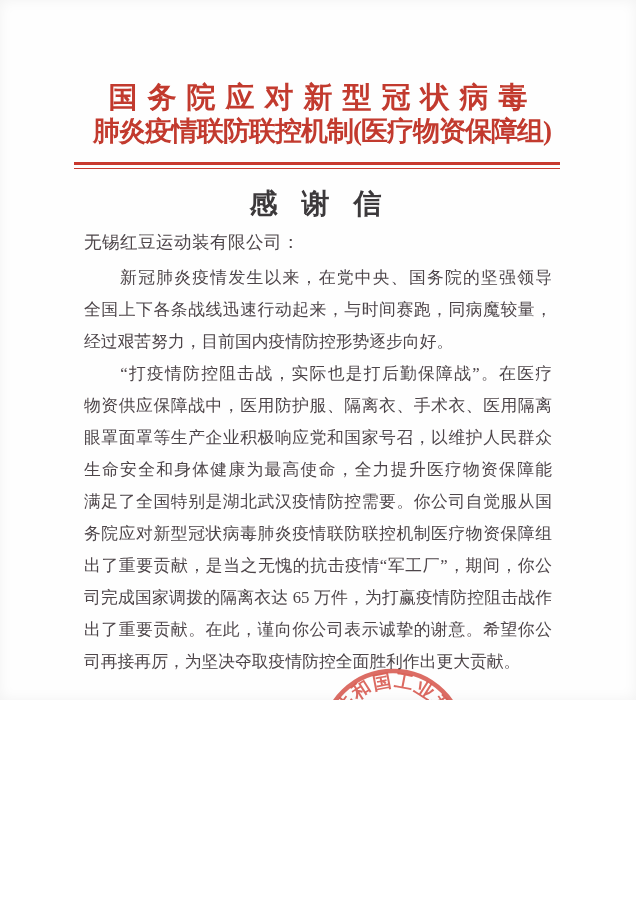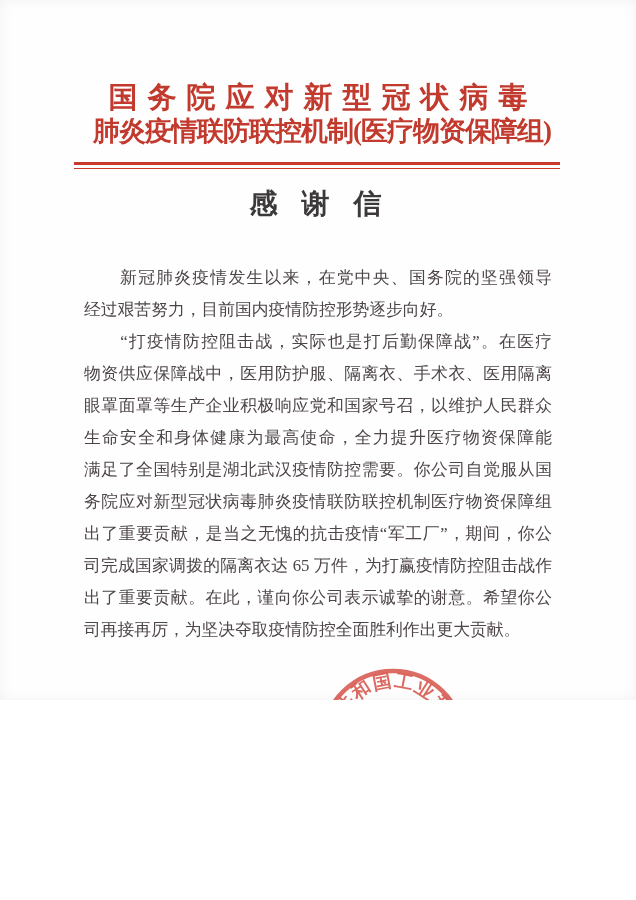--- a/index.html
+++ b/index.html
@@ -100,23 +100,25 @@
 
 <div class="page">
 
   <div class="lh1">国务院应对新型冠状病毒</div>
   <div class="lh2">肺炎疫情联防联控机制(医疗物资保障组)</div>
   <div class="rule-head-thick"></div>
   <div class="rule-head-thin"></div>
 
   <div class="title">感 谢 信</div>
 
+  <div class="salutation">无锡红豆运动装有限公司：</div>
 
   <div class="body-text">
       <div class="line fill">　　新冠肺炎疫情发生以来，在党中央、国务院的坚强领导下，</div>
+      <div class="line fill">全国上下各条战线迅速行动起来，与时间赛跑，同病魔较量，</div>
       <div class="line">经过艰苦努力，目前国内疫情防控形势逐步向好。</div>
       <div class="line fill">　　“打疫情防控阻击战，实际也是打后勤保障战”。在医疗</div>
       <div class="line fill">物资供应保障战中，医用防护服、隔离衣、手术衣、医用隔离</div>
       <div class="line fill">眼罩面罩等生产企业积极响应党和国家号召，以维护人民群众</div>
       <div class="line fill">生命安全和身体健康为最高使命，全力提升医疗物资保障能力，</div>
       <div class="line fill">满足了全国特别是湖北武汉疫情防控需要。你公司自觉服从国</div>
       <div class="line fill">务院应对新型冠状病毒肺炎疫情联防联控机制医疗物资保障组</div>
       <div class="line fill">出了重要贡献，是当之无愧的抗击疫情“军工厂”，期间，你公</div>
       <div class="line fill">司完成国家调拨的隔离衣达 65 万件，为打赢疫情防控阻击战作</div>
       <div class="line fill">出了重要贡献。在此，谨向你公司表示诚挚的谢意。希望你公</div>

